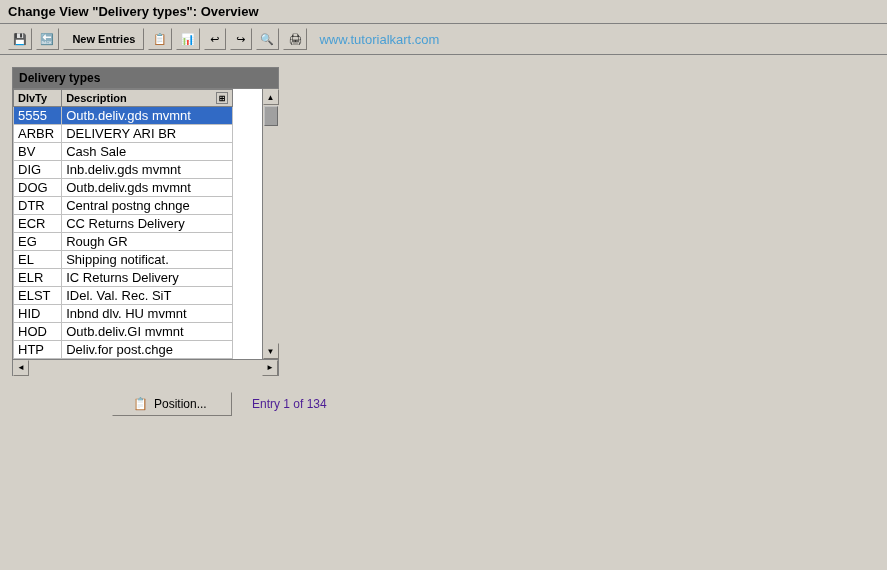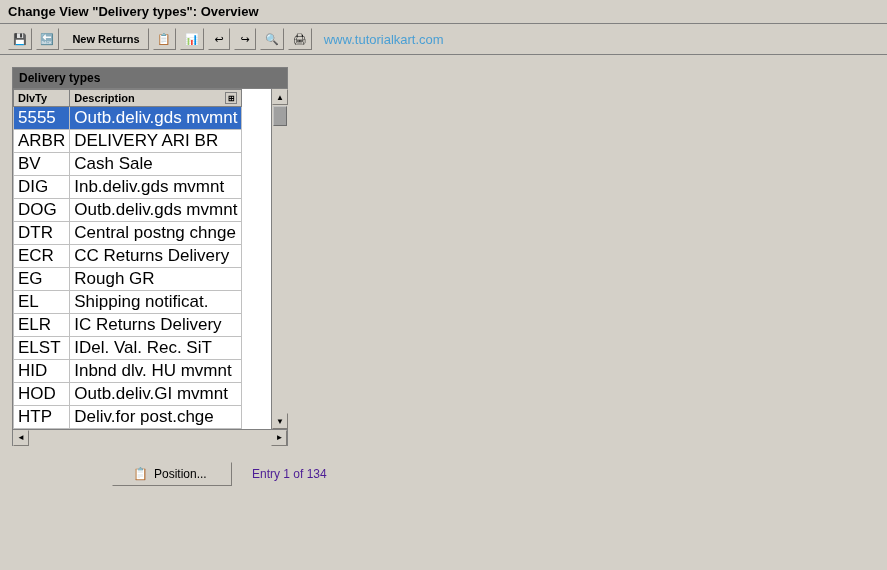--- a/index.html
+++ b/index.html
@@ -90,21 +90,21 @@
       border: 1px solid #808080;
       padding: 2px 4px;
       font-size: 11px;
       font-weight: bold;
       text-align: left;
       position: relative;
     }
     .delivery-table td {
       border: 1px solid #c0c0c0;
       padding: 1px 4px;
-      font-size: 17px;
+      font-size: 13px;
       white-space: nowrap;
     }
     .row-selected td {
       background: #316ac5;
       color: #fff;
     }
     .col-dlvty {
       width: 42px;
     }
     .col-desc {
@@ -217,21 +217,21 @@
 </div>
 
 <div class="toolbar">
   <button class="toolbar-btn" title="Save">
     <span>💾</span>
   </button>
   <button class="toolbar-btn" title="Back">
     <span>🔙</span>
   </button>
   <button class="new-entries-btn">
-    <span>New Returns</span>
+    <span>New Entries</span>
   </button>
   <button class="toolbar-btn">
     <span>📋</span>
   </button>
   <button class="toolbar-btn">
     <span>📊</span>
   </button>
   <button class="toolbar-btn">
     <span>↩</span>
   </button>

